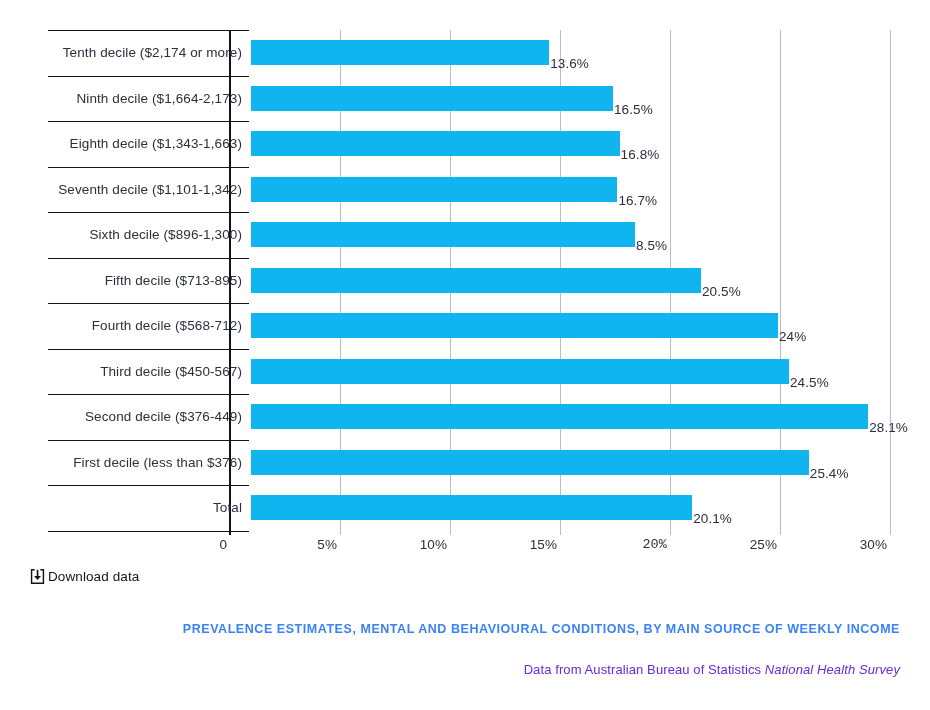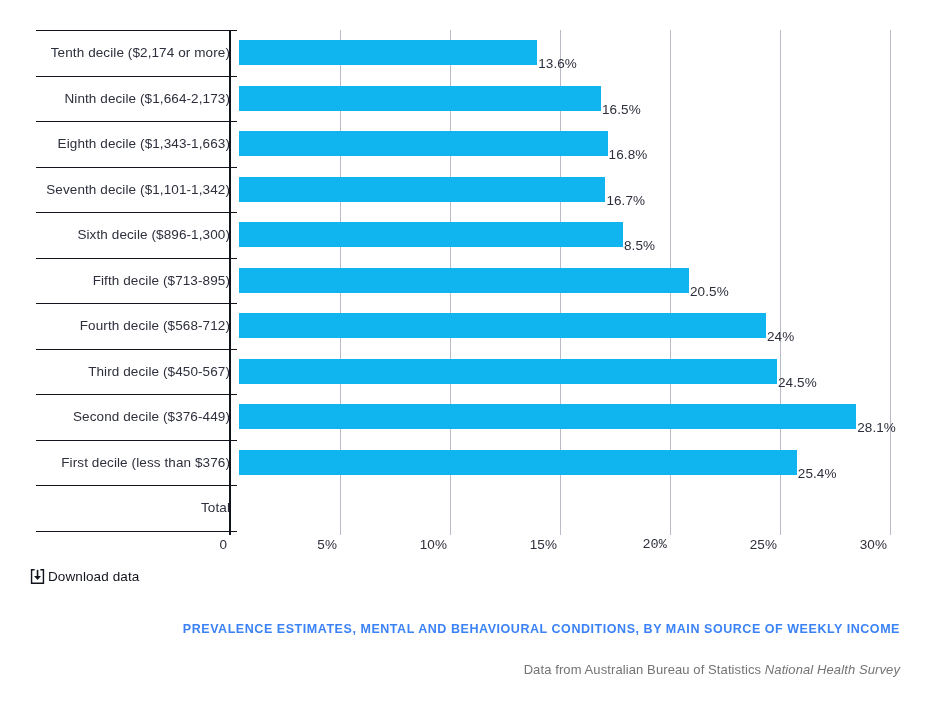--- a/index.html
+++ b/index.html
@@ -46,23 +46,24 @@
     top: 30px;
     left: 229px;
     width: 2px;
     height: 505px;
     background: #12141d;
   }
 
   
   .rows {
     position: absolute;
-    left: 8px;
+    left: 0;
     top: 30px;
     width: 824px;
+    padding-left: 20px;
   }
   .row {
     position: relative;
     height: 45.5px;
   }
   .row-sep {
     position: absolute;
     left: 28px;
     top: 0;
     width: 201px;
@@ -155,21 +156,21 @@
     letter-spacing: 0.55px;
     color: #3b82f6;
     text-transform: uppercase;
     white-space: nowrap;
   }
   #footer-source {
     position: absolute;
     right: 30px;
     top: 662px;
     font-size: 13px;
-    color: #737373;
+    color: #6d28d9;
     white-space: nowrap;
     letter-spacing: 0.1px;
   }
   #footer-source .src-italic {
     font-style: italic;
   }
 </style>
 </head>
 <body>
 
@@ -264,20 +265,24 @@
           <div class="row-sep"></div>
           <div class="row-label">First decile (less than $376)</div>
           <div class="bar-wrap">
             <div class="bar" style="width: 557.8px; background: rgb(16, 181, 239);"></div>
             <span class="bar-value">25.4%</span>
           </div>
         </div>
         <div class="row">
           <div class="row-sep"></div>
           <div class="row-label">Total</div>
+          <div class="bar-wrap">
+            <div class="bar" style="width: 441.2px; background: rgb(16, 181, 239);"></div>
+            <span class="bar-value">20.1%</span>
+          </div>
         </div>
         <div class="row" style="height: 1px;">
           <div class="row-sep"></div>
         </div>
       </div>
 
     <div class="xaxis" id="xaxis">
         <div class="xtick-label" style="left: 230px;">0</div>
         <div class="xtick-label" style="left: 340px;">5%</div>
         <div class="xtick-label" style="left: 450px;">10%</div>

